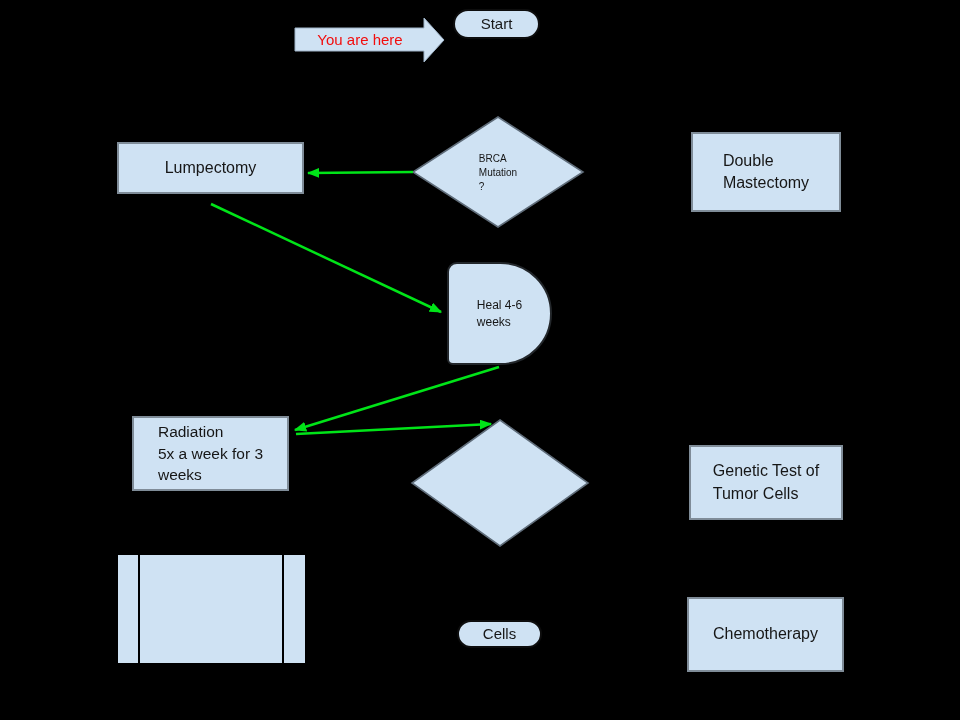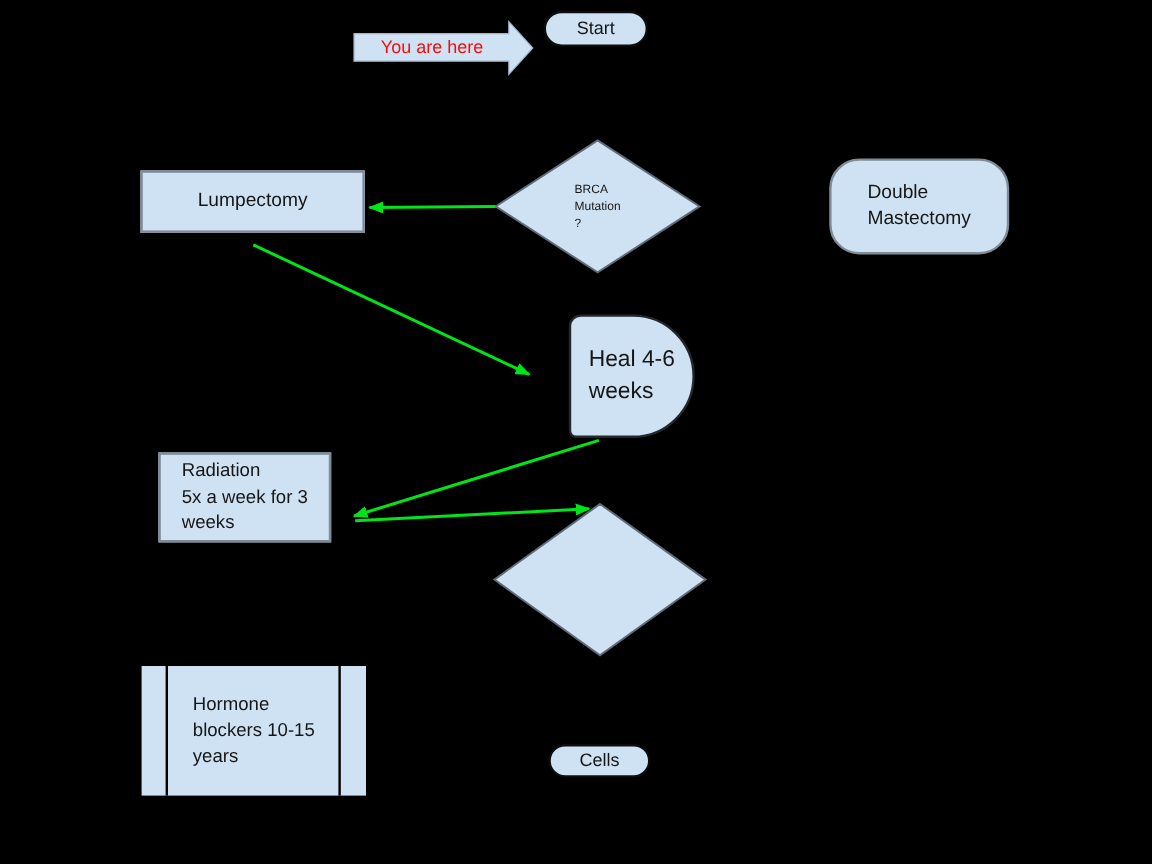--- a/index.html
+++ b/index.html
@@ -19,29 +19,29 @@
     font-size:16px;
   }
   .stadium{
     background:var(--shape_fill,#cfe2f3);
     border:2px solid var(--stadium_border,#0d0d0d);
     border-radius:16px;font-size:15px;
   }
   .delay{
     background:var(--shape_fill,#cfe2f3);
     border:2px solid var(--delay_border,#23272b);
-    border-radius:10px 52px 52px 6px;font-size:19px;margin-left:27px;
+    border-radius:10px 52px 52px 6px;font-size:12px;
   }
   .lbl{font-size:10px;}
   
   #start{left:453px;top:9px;width:87px;height:30px;}
   #lumpectomy{left:117px;top:142px;width:187px;height:52px;}
-  #double-mastectomy{left:691px;top:132px;width:150px;height:80px;border-radius:25px;}
+  #double-mastectomy{left:691px;top:132px;width:150px;height:80px;}
   #heal{left:447px;top:262px;width:105px;height:103px;}
-  #radiation{left:132px;top:377px;width:144px;height:75px;font-size:15.5px;}
+  #radiation{left:132px;top:416px;width:157px;height:75px;font-size:15.5px;}
   #genetic-test{left:689px;top:445px;width:154px;height:75px;}
   #hormone{left:118px;top:555px;width:187px;height:108px;font-size:15.5px;}
   #stop{left:457px;top:620px;width:85px;height:28px;}
   #chemotherapy{left:687px;top:597px;width:157px;height:75px;}
   #brca-label{left:433px;top:128px;width:130px;height:90px;}
   #cancer-label{left:435px;top:438px;width:130px;height:92px;line-height:1.42;}
   #banner-label{left:297px;top:29px;width:126px;height:22px;color:var(--here_red,#f20d0d);font-size:15px;}
   
   .proc-bar{position:absolute;top:0;bottom:0;width:2px;background:#000;}
   .proc-bar.left{left:20px;}
@@ -88,25 +88,25 @@
 Mastectomy</div>
 
   <div class="node delay" id="heal">Heal 4-6
 weeks</div>
 
   <div class="node rect" id="radiation">Radiation
 5x a week for 3
 weeks</div>
 
 
+  <div class="node rect" id="genetic-test">Genetic Test of
+Tumor Cells</div>
 
   <div class="node rect" id="hormone" style="border:none;background:var(--shape_fill,#cfe2f3);">
     <div class="proc-bar left"></div>
     <div class="proc-bar right"></div>
-    <span>Hormone
-blockers 10-15
-years</span>
   </div>
 
   <div class="node stadium" id="stop">Cells</div>
 
+  <div class="node rect" id="chemotherapy">Chemotherapy</div>
 
 </div>
 
 </body></html>

